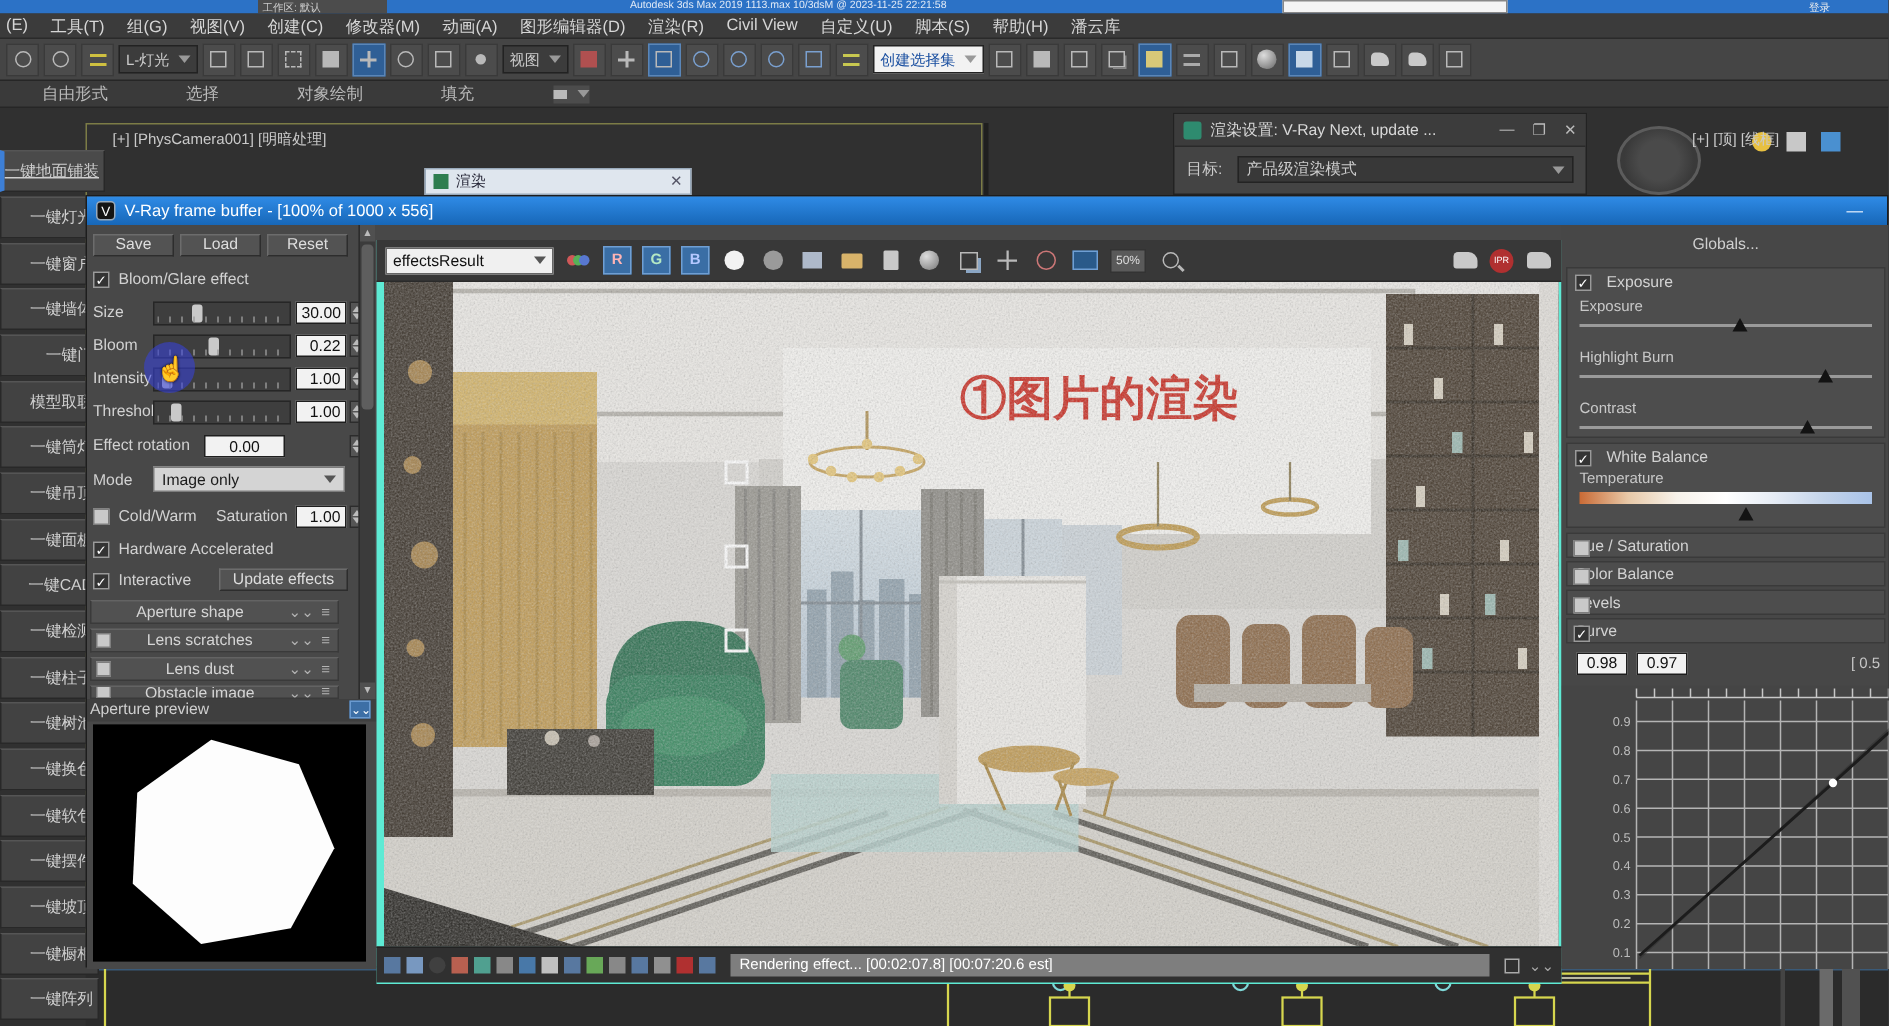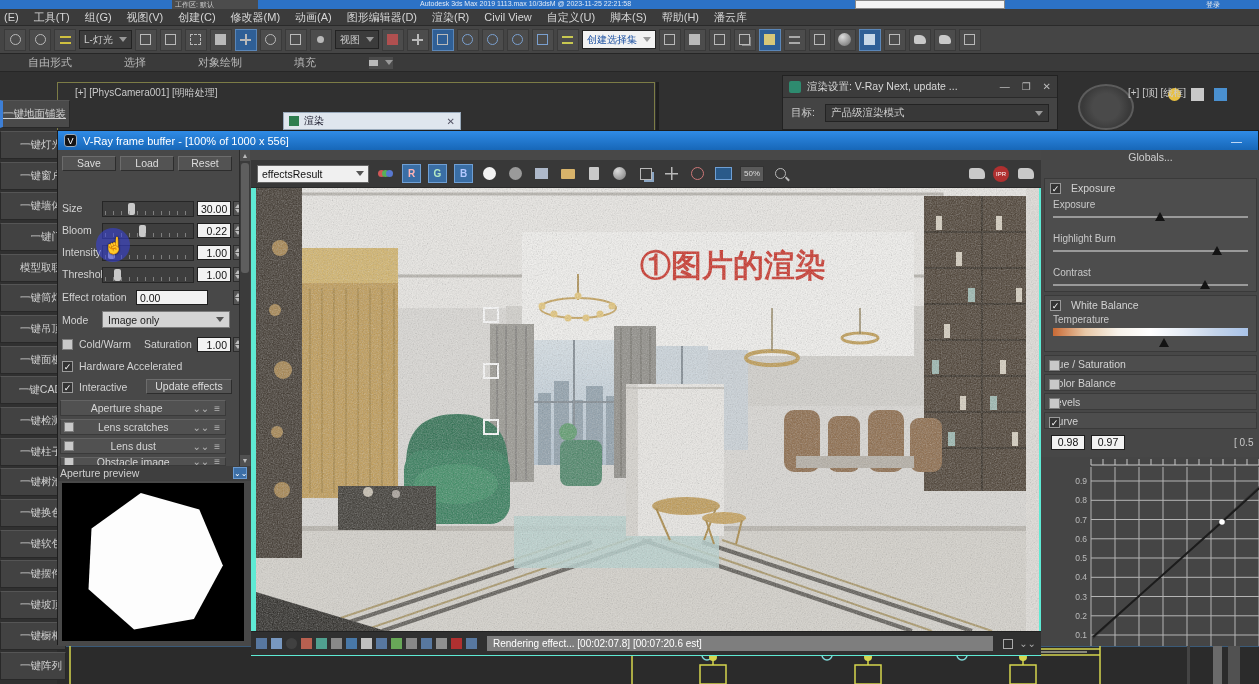--- a/index.html
+++ b/index.html
@@ -111,21 +111,21 @@
   .ipr { width:16px; height:16px; border-radius:50%; background:#b03030; color:#fff; font-size:6px; display:flex; align-items:center; justify-content:center; }
   .vfb-image { position:absolute; left:5px; top:28px; width:783px; height:443px; background:#222; }
   .vfb-status { position:absolute; left:0; top:471px; width:790px; height:24px; background:#303030; border-top:1px solid #222; display:flex; align-items:center; gap:4px; padding:0 5px; }
   .st-ic { width:11px; height:11px; flex:0 0 auto; }
   .st-msg { flex:1; height:15px; background:#7e7e7e; color:#fff; font-size:10px; line-height:15px; padding-left:6px; margin:0 6px; white-space:nowrap; overflow:hidden; }
   .st-right { color:#aaa; font-size:10px; display:flex; gap:6px; align-items:center; }
   .st-right .box { width:10px; height:10px; border:1.5px solid #aaa; }
 
   
   .vfb-right { position:absolute; left:983px; top:19px; width:219px; height:496px; background:#474747; font-size:10.5px; color:#d2d2d2; overflow:hidden; }
-  .glob-header { position:absolute; top:1px; left:0; width:219px; text-align:center; color:#cfcfcf; }
+  .glob-header { position:absolute; top:7px; left:0; width:219px; text-align:center; color:#cfcfcf; }
   .sec-box { position:absolute; left:3px; width:213px; background:#4d4d4d; border:1px solid #3a3a3a; }
   .sec-head { height:18px; display:flex; align-items:center; gap:10px; padding-left:5px; }
   .sec-head .cb { position:static; }
   .fader { position:relative; margin:2px 8px 6px 8px; height:12px; }
   .fader .flabel { position:absolute; top:-12px; left:0; font-size:10px; color:#c8c8c8; }
   .fader .ftrack { position:absolute; top:5px; left:0; right:0; height:2px; background:#9a9a9a; }
   .fader .fmark { position:absolute; top:1px; width:0; height:0; border-left:5px solid transparent; border-right:5px solid transparent; border-bottom:9px solid #131313; margin-left:-5px; }
   .temp { position:absolute; left:8px; right:8px; height:8px; background:linear-gradient(90deg,#c96a35,#e8c9a8,#f7f2ea,#ffffff,#e6ecf5,#c4d4ea,#a9c3e8); }
   .sec-row { position:absolute; left:3px; width:213px; height:17px; background:#4d4d4d; border:1px solid #3a3a3a; display:flex; align-items:center; gap:10px; padding-left:5px; }
   .cfield { position:absolute; width:34px; height:15px; background:#f2f2f2; border:1px solid #1e1e1e; color:#111; font-size:10.5px; text-align:center; }
@@ -380,20 +380,24 @@
     <span class="vfb-logo">V</span>
     <span>V-Ray frame buffer - [100% of 1000 x 556]</span>
     <span class="vfb-min">—</span>
   </div>
 
   <div class="vfb-left">
     <span class="vbtn" style="left:4px;top:6px;width:54px">Save</span>
     <span class="vbtn" style="left:62px;top:6px;width:54px">Load</span>
     <span class="vbtn" style="left:120px;top:6px;width:54px">Reset</span>
 
+    <div class="row" style="top:27px">
+      <span class="cb checked"></span>
+      <span class="lbl" style="left:21px">Bloom/Glare effect</span>
+    </div>
 
     <div class="row" style="top:49px">
       <span class="lbl">Size</span>
       <span class="slider">
           <span class="handle" style="left:28%"></span>
           <span class="ticks"></span>
         </span>
       <span class="spin" style="left:139px">30.00</span>
       <span class="updown" style="left:175px"></span>
     </div>
@@ -420,21 +424,21 @@
       <span class="slider">
           <span class="handle" style="left:12%"></span>
           <span class="ticks"></span>
         </span>
       <span class="spin" style="left:139px">1.00</span>
       <span class="updown" style="left:175px"></span>
     </div>
 
     <div class="row" style="top:138px">
       <span class="lbl">Effect rotation</span>
-      <span class="spin" style="left:78px;width:72px;text-align:left">0.00</span>
+      <span class="spin" style="left:78px;width:54px;text-align:center">0.00</span>
       <span class="updown" style="left:175px"></span>
     </div>
 
     <div class="row" style="top:161px">
       <span class="lbl">Mode</span>
       <span class="dd" style="left:44px;width:128px">
         <span>Image only</span>
           <span class="caret" style="border-top-color:#555"></span>
       </span>
     </div>

